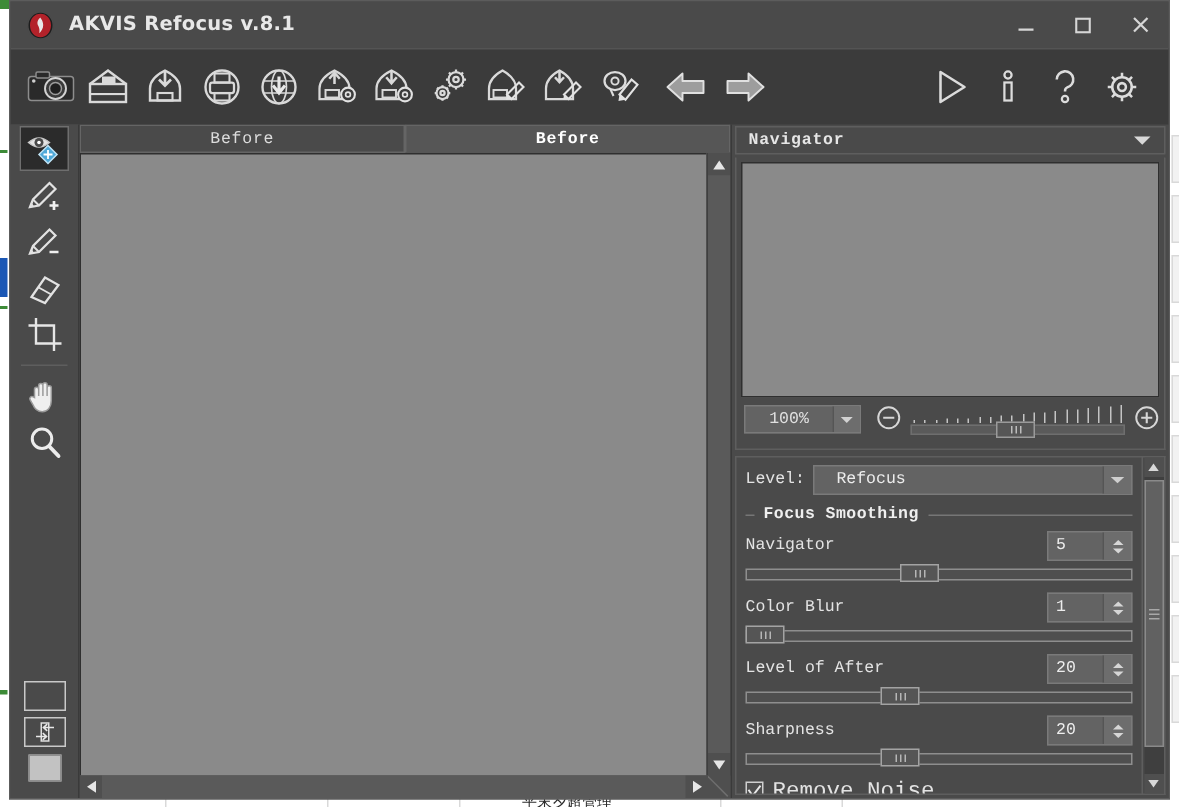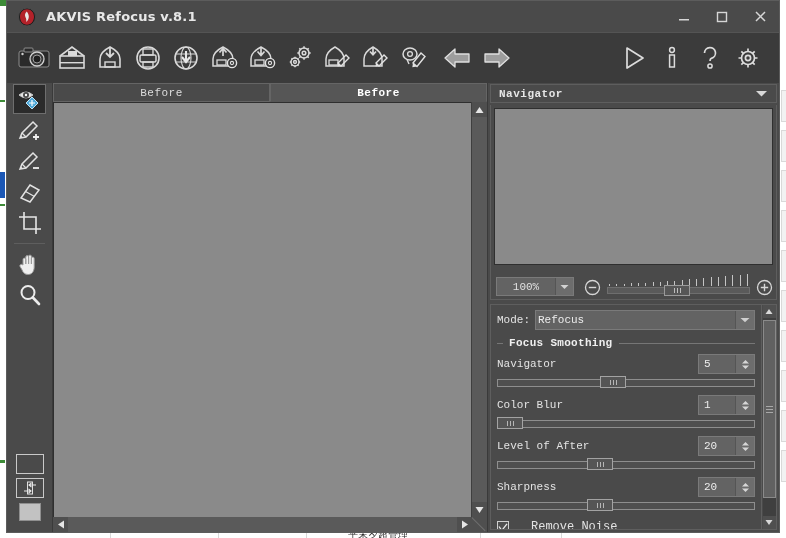--- a/index.html
+++ b/index.html
@@ -87,21 +87,21 @@
   
   #rightpanel{width:291px;flex:0 0 auto;background:#4a4a4a;display:flex;
               flex-direction:column;border-left:1px solid #3a3a3a;}
   .panelhead{height:19px;display:flex;align-items:center;background:#4a4a4a;
              border:1px solid #5e5e5e;box-sizing:border-box;margin:1px 2px 0 2px;}
   .panelhead .ptitle{font-size:11px;color:#e6e6e6;font-weight:bold;margin-left:8px;letter-spacing:.5px;}
   .panelhead .pcollapse{margin-left:auto;margin-right:8px;}
   #navbody{margin:2px 2px 0 2px;background:#4a4a4a;border:1px solid #5e5e5e;
            border-top:none;box-sizing:border-box;padding:3px;}
   #navpreview{height:157px;background:#8a8a8a;border:1px solid #2f2f2f;box-sizing:border-box;}
-  #navzoomrow{height:26px;display:flex;align-items:flex-end;margin-top:5px;}
+  #navzoomrow{height:26px;display:flex;align-items:flex-start;margin-top:5px;}
   #zoomcombo{width:78px;height:19px;background:#636363;border:1px solid #7a7a7a;
              box-sizing:border-box;display:flex;align-items:center;margin-left:2px;}
   #zoomval{flex:1 1 auto;text-align:center;font-size:11px;color:#e0e0e0;}
   #zoomarrow{width:17px;height:17px;background:#6d6d6d;display:flex;align-items:center;
              justify-content:center;border-left:1px solid #555;}
   .circbtn{width:17px;height:17px;flex:0 0 auto;}
   #zoomslider{flex:1 1 auto;height:22px;position:relative;margin:0 6px;}
   #ticks{position:absolute;left:2px;right:2px;bottom:10px;height:12px;display:flex;
          align-items:flex-end;justify-content:space-between;}
   .tick{width:1px;background:#c4c4c4;}
@@ -113,21 +113,21 @@
   #zhandle i{display:block;width:1px;height:5px;background:#bdbdbd;margin:0 1px;}
 
   
   #settingswrap{flex:1 1 auto;display:flex;margin:4px 2px 2px 2px;min-height:0;}
   #settings{flex:1 1 auto;background:#4a4a4a;border:1px solid #5e5e5e;
             box-sizing:border-box;padding:5px 6px 0 6px;overflow:hidden;min-width:0;}
   #moderow{display:flex;align-items:center;height:20px;margin-bottom:7px;}
   #modelabel{font-size:11px;color:#e3e3e3;margin-right:5px;}
   #modecombo{flex:1 1 auto;height:20px;background:#636363;border:1px solid #7a7a7a;
              box-sizing:border-box;display:flex;align-items:center;}
-  #modeval{flex:1 1 auto;font-size:11px;color:#ececec;padding-left:2px;}
+  #modeval{flex:1 1 auto;font-size:11px;color:#ececec;padding-left:15px;}
   #modearrow{width:18px;height:18px;background:#6d6d6d;display:flex;align-items:center;
              justify-content:center;border-left:1px solid #555;}
   .grouphead{display:flex;align-items:center;margin:2px 0 4px 0;}
   .grouphead .gline-l{width:6px;height:1px;background:#767676;}
   .grouphead .gtext{font-size:11px;font-weight:bold;color:#efefef;padding:0 6px;letter-spacing:.3px;}
   .grouphead .gline-r{flex:1 1 auto;height:1px;background:#767676;}
   .paramrow{display:flex;align-items:center;height:22px;}
   .paramlabel{flex:1 1 auto;font-size:11px;color:#e3e3e3;}
   .spinner{width:57px;height:20px;background:#636363;border:1px solid #7a7a7a;
            box-sizing:border-box;display:flex;align-items:center;}
@@ -138,21 +138,21 @@
   .strack{position:absolute;left:0;right:0;top:3px;height:8px;background:#4f4f4f;
           border:1px solid #8e8e8e;box-sizing:border-box;}
   .shandle{position:absolute;top:0;width:26px;height:12px;background:#555;
            border:1px solid #a3a3a3;box-sizing:border-box;display:flex;
            align-items:center;justify-content:center;}
   .shandle i{display:block;width:1px;height:5px;background:#b6b6b6;margin:0 1px;}
   .checkrow{display:flex;align-items:center;height:20px;margin-top:2px;}
   .cbox{width:12px;height:12px;background:#4f4f4f;border:1px solid #cfcfcf;
         box-sizing:border-box;display:flex;align-items:center;justify-content:center;
         margin-right:6px;}
-  .checklabel{font-size:12px;color:#e3e3e3;margin-left:16px;}
+  .checklabel{font-size:15px;color:#e3e3e3;}
   
   #setsb{width:15px;flex:0 0 auto;background:#4a4a4a;display:flex;flex-direction:column;
          align-items:center;border:1px solid #5e5e5e;border-left:none;box-sizing:border-box;}
   #setsb .sb-arrow{width:13px;height:13px;background:#4f4f4f;}
   #setsbtrack{flex:1 1 auto;width:13px;position:relative;background:#3f3f3f;}
   #setsbthumb{position:absolute;left:0;right:0;top:2px;height:178px;background:#616161;
               border:1px solid #8a8a8a;box-sizing:border-box;display:flex;
               align-items:center;justify-content:center;flex-direction:column;}
   #setsbthumb i{display:block;height:1px;width:7px;background:#a8a8a8;margin:1px 0;}
 </style>
@@ -559,21 +559,21 @@
               <path d="M4.8 8.5 H12.2 M8.5 4.8 V12.2" stroke="#d6d6d6" stroke-width="1.4"></path>
             </svg>
           </div>
         </div>
       </div>
 
       <div id="settingswrap">
         <div id="settings">
 
           <div id="moderow">
-            <div id="modelabel">Mode:</div>
+            <div id="modelabel">Level:</div>
             <div id="modecombo">
               <div id="modeval">Refocus</div>
               <div id="modearrow">
                 <svg width="10" height="6" viewBox="0 0 10 6">
                   <path d="M0.5 1 L5 5.2 L9.5 1 Z" fill="#cfcfcf"></path>
                 </svg>
               </div>
             </div>
           </div>
 

